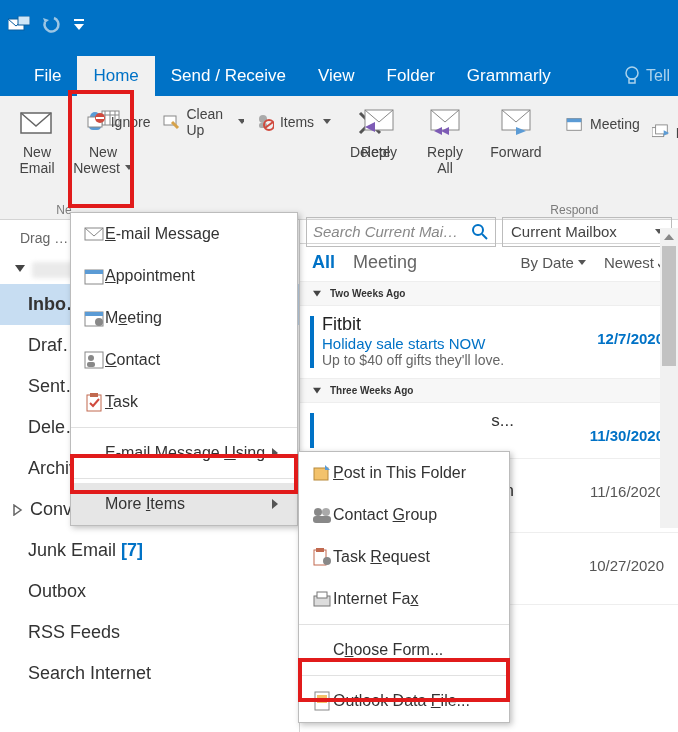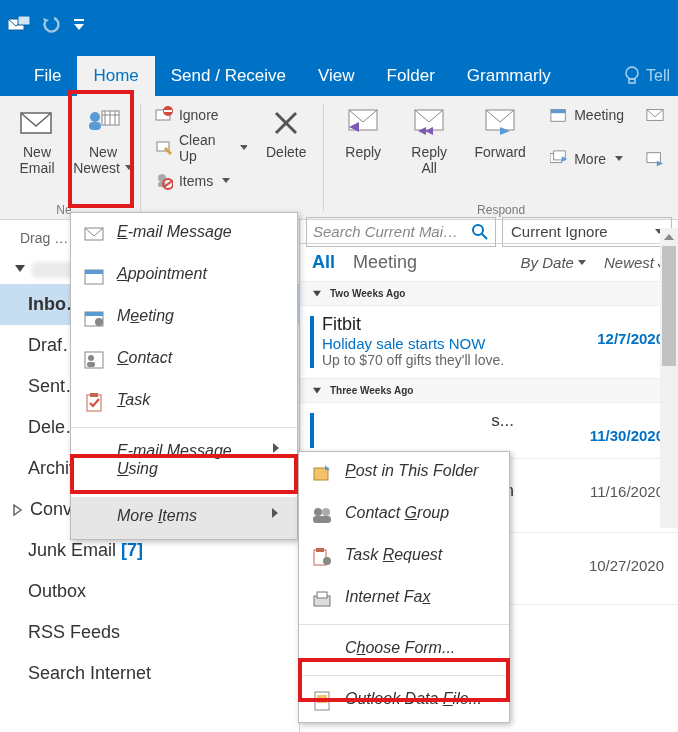--- a/index.html
+++ b/index.html
@@ -17,21 +17,21 @@
   .ribbon-tab.active { background: #f1f1f1; color: #0072c6; }
   .ribbon-tell { margin-left: auto; color: #aad2ec; font-size: 16px; display:flex; align-items:center; gap:6px; padding:10px 8px;}
 
   
   .ribbon { background: #f1f1f1; border-bottom: 1px solid #d4d4d4; height: 124px; display: flex; position: relative; }
   .ribbon-group { padding: 6px 10px 2px 10px; display:flex; flex-direction:column; align-items:center; position:relative;}
   .ribbon-sep { width:1px; background:#d4d4d4; margin: 8px 0;}
   .ribbon-btns-row { display:flex; align-items:flex-start; gap:8px; }
   .big-btn { display:flex; flex-direction:column; align-items:center; justify-content:flex-start; width:58px; padding-top:4px; font-size:14px; color:#444; text-align:center; line-height:1.15;}
   .big-btn .ic { width:36px; height:34px; display:flex; align-items:center; justify-content:center; margin-bottom:4px;}
-  .small-stack { display:flex; flex-direction:column; gap:4px; padding-top:2px;}
+  .small-stack { display:flex; flex-direction:row; gap:4px; padding-top:2px;}
   .small-item { display:flex; align-items:center; gap:6px; font-size:14px; color:#444; padding:2px 4px;}
   .small-item .ic { width:18px; height:18px; display:flex; align-items:center; justify-content:center;}
   .drop-tri { margin-left:3px; }
   .group-label { font-size:12px; color:#7a7a7a; text-align:center; position:absolute; bottom:2px; left:0; right:0;}
 
   
   .redbox { position:absolute; border:4px solid #e11b1b; pointer-events:none; z-index:50;}
 
   
   .content { display:flex; height: calc(732px - 50px - 46px - 124px); position:relative;}
@@ -46,41 +46,41 @@
   .conv-row { display:flex; align-items:center; gap:6px; padding:10px 10px 10px 12px; font-size:18px; color:#333;}
 
   .mail-pane { flex:1; background:#fff; display:flex; flex-direction:column; position:relative;}
   .search-row { display:flex; align-items:center; border-bottom:1px solid #d4d4d4; height:24px;}
   .search-box { flex:1; display:flex; align-items:center; border:1px solid #bcbcbc; margin:4px 6px; height:30px; padding:0 6px; color:#888; font-size:15px; font-style:italic; justify-content:space-between;}
   .scope-box { width:170px; border:1px solid #bcbcbc; margin:4px 6px 4px 0; height:30px; display:flex; align-items:center; justify-content:space-between; padding:0 8px; font-size:15px; color:#444;}
   .filter-row { display:flex; align-items:center; height:38px; padding:0 12px; gap:18px; border-bottom:1px solid #eee;}
   .filter-link { font-size:18px; color:#666; cursor:pointer;}
   .filter-link.active { color:#0072c6; font-weight:600;}
   .filter-row .right { margin-left:auto; display:flex; gap:18px; font-size:15px; color:#555;}
-  .rh { display:flex; align-items:center; gap:4px;font-style:italic;}
+  .rh { display:flex; align-items:center; gap:4px;}
 
   .group-header { display:flex; align-items:center; gap:8px; font-size:10px; font-weight:600; color:#333; padding:6px 12px; background:#f7f7f7; border-bottom:1px solid #eee;}
   .ghtri { transform:scale(0.8);}
 
   .msg { padding:8px 14px 10px 22px; border-bottom:1px solid #eee; position:relative;}
   .msg.unread::before { content:""; position:absolute; left:10px; top:10px; bottom:10px; width:4px; background:#0072c6;}
   .msg .sender { font-size:18px; color:#222;}
   .msg .subject { font-size:15px; color:#0072c6; font-weight:400;}
   .msg .preview { font-size:14px; color:#666;}
   .msg .date { position:absolute; right:14px; top:24px; font-size:15px; color:#0072c6; font-weight:600;}
   .msg.read .date { color:#555; font-weight:400;}
   .msg .frag { color:#333; font-size:17px;}
 
   .scroll-thumb { position:absolute; right:0; top:8px; width:18px; height:300px; background:#f1f1f1;}
   .scroll-thumb .thumb { position:absolute; left:2px; right:2px; top:18px; height:120px; background:#c2c2c2;}
   .scroll-arrow { position:absolute; left:0; right:0; height:18px; display:flex; align-items:center; justify-content:center;}
 
   
   .menu { position:absolute; background:#fff; border:1px solid #bcbcbc; box-shadow:2px 2px 6px rgba(0,0,0,0.25); z-index:40; font-size:16px; color:#333;}
-  .menu-item { display:flex; gap:12px; padding:10px 18px 10px 12px; cursor:pointer; min-width:220px; position:relative;font-style:italic;}
+  .menu-item { display:flex; align-items:center; padding:10px 18px 10px 12px; cursor:pointer; min-width:220px; position:relative;}
   .menu-item .mic { width:22px; height:22px; display:flex; align-items:center; justify-content:center; flex-shrink:0;}
   .menu-item:hover, .menu-item.hover { background:#e6e6e6;}
   .menu-sep { height:1px; background:#e1e1e1; margin:4px 0;}
   .menu-item .sub-tri { margin-left:auto;}
 
   svg { display:block; }
 </style>
 </head>
 <body>
 
@@ -326,21 +326,21 @@
   <div class="mail-pane">
     <div class="search-row">
       <div class="search-box">
         <span>Search Current Mai…</span>
         <svg width="18" height="18" viewBox="0 0 18 18">
             <circle cx="7" cy="7" r="5" fill="none" stroke="#0072c6" stroke-width="2"></circle>
             <line x1="11" y1="11" x2="16" y2="16" stroke="#0072c6" stroke-width="2"></line>
           </svg>
       </div>
       <div class="scope-box">
-        <span>Current Ignore</span>
+        <span>Current Mailbox</span>
         <svg width="8" height="6">
             <path d="M0 0 L4 5 L8 0 Z" fill="#555"></path>
           </svg>
       </div>
     </div>
     <div class="filter-row">
       <span class="filter-link active">All</span>
       <span class="filter-link">Meeting</span>
       <div class="right">
         <span class="rh">
@@ -361,21 +361,21 @@
 
     <div class="group-header">
       <svg class="ghtri" width="10" height="10">
           <path d="M0 1 L5 8 L10 1 Z" fill="#444"></path>
         </svg>
       <span>Two Weeks Ago</span>
     </div>
     <div class="msg unread">
       <div class="sender">Fitbit</div>
       <div class="subject">Holiday sale starts NOW</div>
-      <div class="preview">Up to $70 off gifts they'll love.</div>
+      <div class="preview">Up to $40 off gifts they'll love.</div>
       <div class="date">12/7/2020</div>
     </div>
 
     <div class="group-header">
       <svg class="ghtri" width="10" height="10">
           <path d="M0 1 L5 8 L10 1 Z" fill="#444"></path>
         </svg>
       <span>Three Weeks Ago</span>
     </div>
     <div class="msg unread" style="height:56px;">

